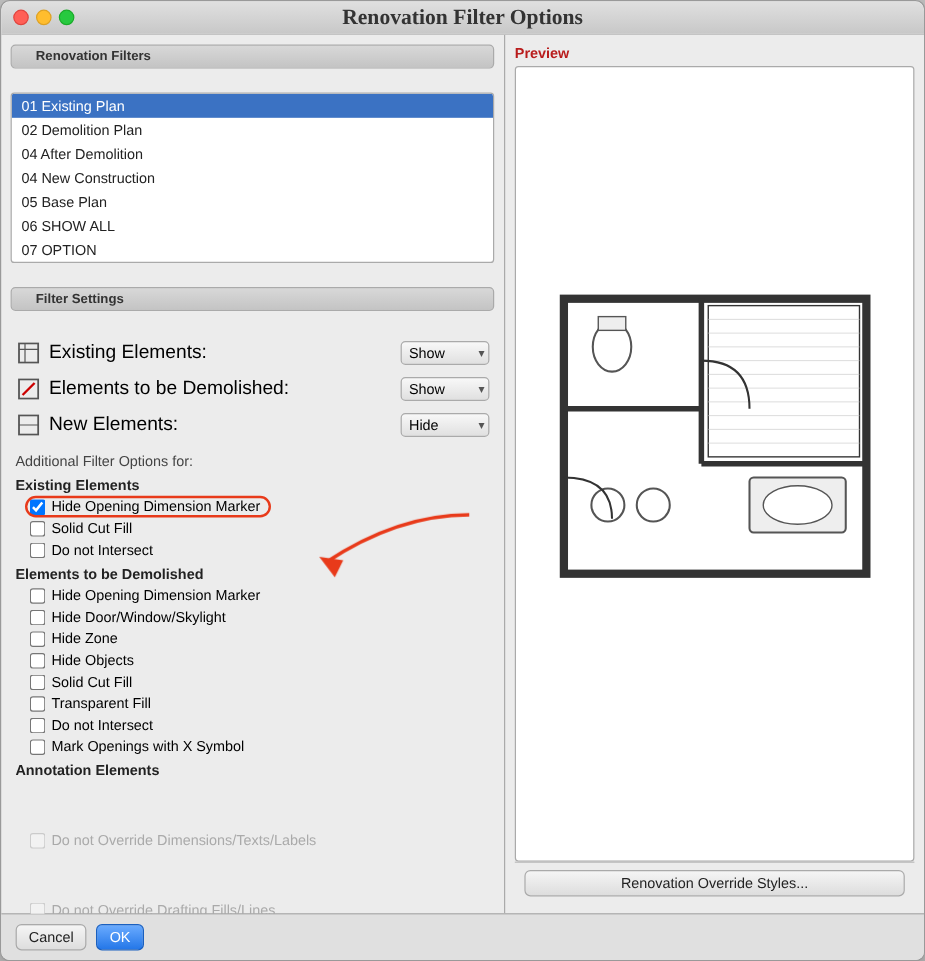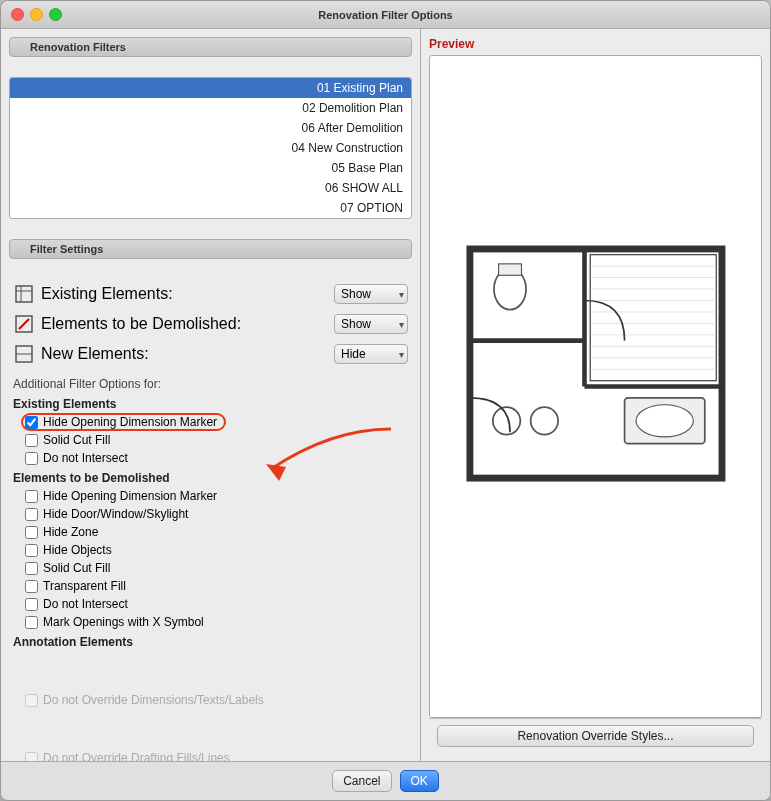--- a/index.html
+++ b/index.html
@@ -44,23 +44,24 @@
     .tb-btn {
       width: 13px;
       height: 13px;
       border-radius: 50%;
       border: 1px solid rgba(0,0,0,0.2);
     }
     .tb-close { background: #ff5f56; border-color: #e0443e; }
     .tb-min { background: #ffbd2e; border-color: #dea123; }
     .tb-max { background: #27c93f; border-color: #1aab29; }
     .title-text {
-      font-size: 11px;
+      font-size: 18px;
       font-weight: bold;
       color: #333;
+      font-family: Liberation Serif, serif;
     }
     .dialog-body {
       display: flex;
       flex: 1;
       overflow: hidden;
     }
     .left-panel {
       width: 420px;
       display: flex;
       flex-direction: column;
@@ -101,21 +102,20 @@
       background: #3b72c3;
       color: white;
     }
     .left-with-buttons {
       display: flex;
       gap: 8px;
       margin-bottom: 6px;
     }
     .filter-list-container {
       flex: 1;
-      text-align: right;
     }
     .side-buttons {
       display: flex;
       flex-direction: column;
       gap: 5px;
       width: 90px;
       flex-shrink: 0;
       padding-top: 2px;
     }
     .mac-btn {
@@ -224,21 +224,21 @@
       position: relative;
       display: flex;
       align-items: center;
       justify-content: center;
     }
     .bottom-bar {
       background: #e0e0e0;
       border-top: 1px solid #aaa;
       padding: 8px 12px;
       display: flex;
-      justify-content: center;
+      justify-content: flex-start;
       align-items: center;
       flex-shrink: 0;
     }
     .bottom-right {
       display: flex;
       gap: 8px;
     }
     .override-btn-container {
       padding: 6px 8px;
       border-top: 1px solid #bbb;
@@ -281,21 +281,21 @@
     <div class="left-panel">
 
       <div class="section-header">Renovation Filters</div>
 
       <div class="left-with-buttons">
         <div class="filter-list-container">
           <div class="filter-list">
 
           <div class="filter-item selected">01 Existing Plan</div>
               <div class="filter-item">02 Demolition Plan</div>
-              <div class="filter-item">06 After Demolition</div>
+              <div class="filter-item">04 After Demolition</div>
               <div class="filter-item">04 New Construction</div>
               <div class="filter-item">05 Base Plan</div>
               <div class="filter-item">06 SHOW ALL</div>
               <div class="filter-item">07 OPTION</div>
             </div>
         </div>
       </div>
 
       <div class="separator"></div>
 

